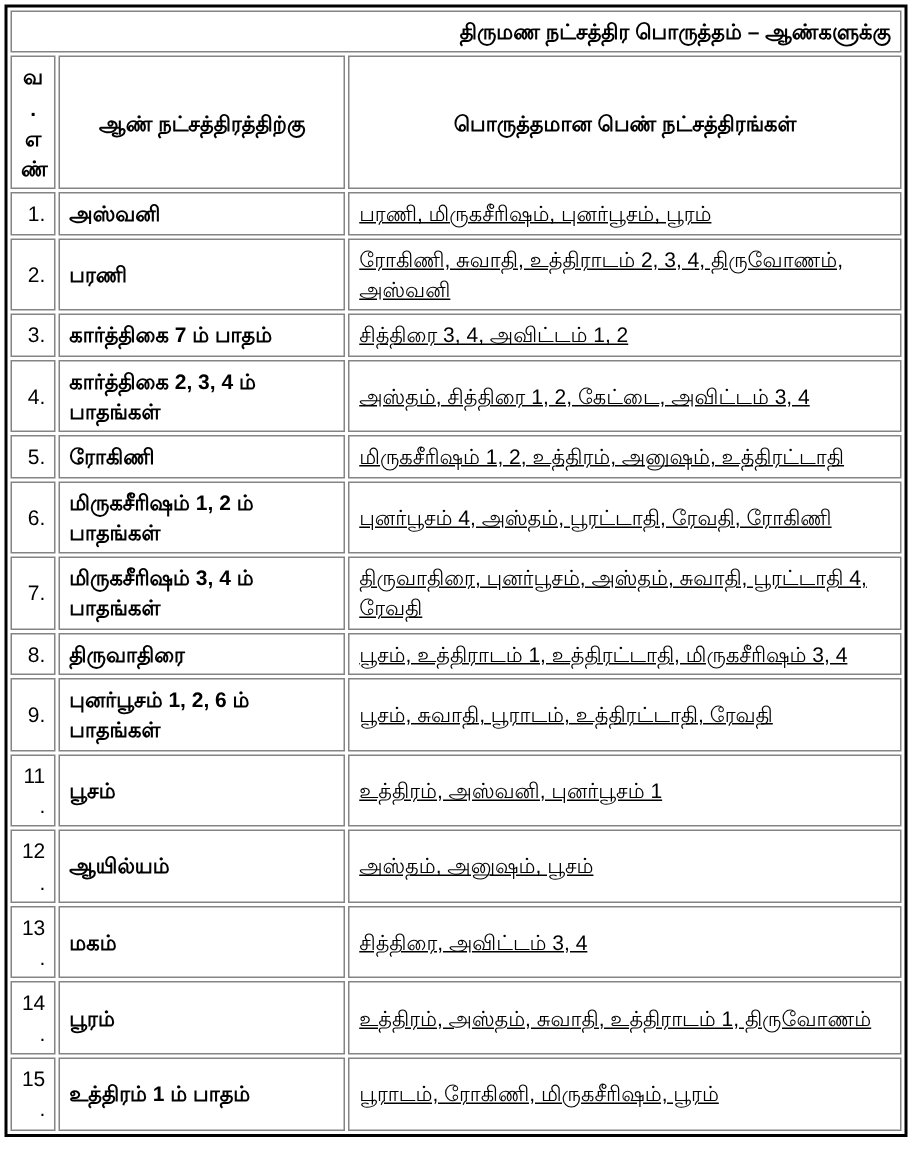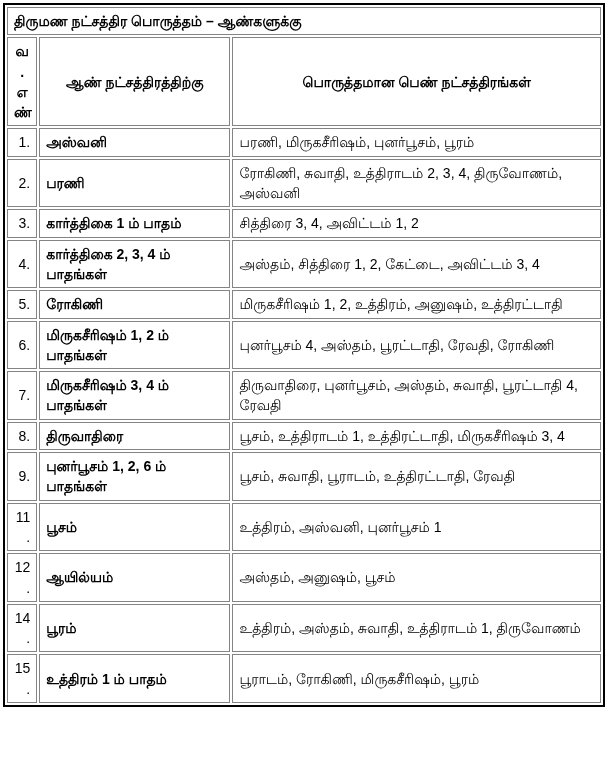--- a/index.html
+++ b/index.html
@@ -28,21 +28,21 @@
     background: #ffffff;
     color: #000000;
     padding: 3px 6px;
     font-size: 14px;
     line-height: 1.45;
     vertical-align: middle;
     overflow: hidden;
     word-wrap: break-word;
   }
   td.title-cell {
-    text-align: left;
+    text-align: right;
     font-weight: bold;
     font-size: 16.5px;
     padding: 5px 4px;
   }
   th.num-header {
     font-weight: bold;
     font-size: 7.5px;
     line-height: 1.25;
     text-align: center;
     padding: 2px 1px;
@@ -57,20 +57,21 @@
     text-align: right;
     padding-right: 3px;
     padding-left: 1px;
     font-size: 13.5px;
   }
   td.male-cell {
     font-weight: bold;
   }
   td.female-cell {
     font-weight: normal;
+    text-decoration: underline;
   }
 </style>
 </head>
 <body>
 
 <div class="page">
   <table class="compat">
     <colgroup>
       <col style="width:30px">
       <col style="width:190px">
@@ -97,21 +98,21 @@
   </tr>
 
   <tr>
     <td class="num-cell">2.</td>
     <td class="male-cell">பரணி</td>
     <td class="female-cell">ரோகிணி, சுவாதி, உத்திராடம் 2, 3, 4, திருவோணம், அஸ்வனி</td>
   </tr>
 
   <tr>
     <td class="num-cell">3.</td>
-    <td class="male-cell">கார்த்திகை 1 ம் பாதம்</td>
+    <td class="male-cell">கார்த்திகை 7 ம் பாதம்</td>
     <td class="female-cell">சித்திரை 3, 4, அவிட்டம் 1, 2</td>
   </tr>
 
   <tr>
     <td class="num-cell">4.</td>
     <td class="male-cell">கார்த்திகை 2, 3, 4 ம் பாதங்கள்</td>
     <td class="female-cell">அஸ்தம், சித்திரை 1, 2, கேட்டை, அவிட்டம் 3, 4</td>
   </tr>
 
   <tr>
@@ -150,20 +151,25 @@
     <td class="male-cell">பூசம்</td>
     <td class="female-cell">உத்திரம், அஸ்வனி, புனர்பூசம் 1</td>
   </tr>
 
   <tr>
     <td class="num-cell">12.</td>
     <td class="male-cell">ஆயில்யம்</td>
     <td class="female-cell">அஸ்தம், அனுஷம், பூசம்</td>
   </tr>
 
+  <tr>
+    <td class="num-cell">13.</td>
+    <td class="male-cell">மகம்</td>
+    <td class="female-cell">சித்திரை, அவிட்டம் 3, 4</td>
+  </tr>
 
   <tr>
     <td class="num-cell">14.</td>
     <td class="male-cell">பூரம்</td>
     <td class="female-cell">உத்திரம், அஸ்தம், சுவாதி, உத்திராடம் 1, திருவோணம்</td>
   </tr>
 
   <tr>
     <td class="num-cell">15.</td>
     <td class="male-cell">உத்திரம் 1 ம் பாதம்</td>

